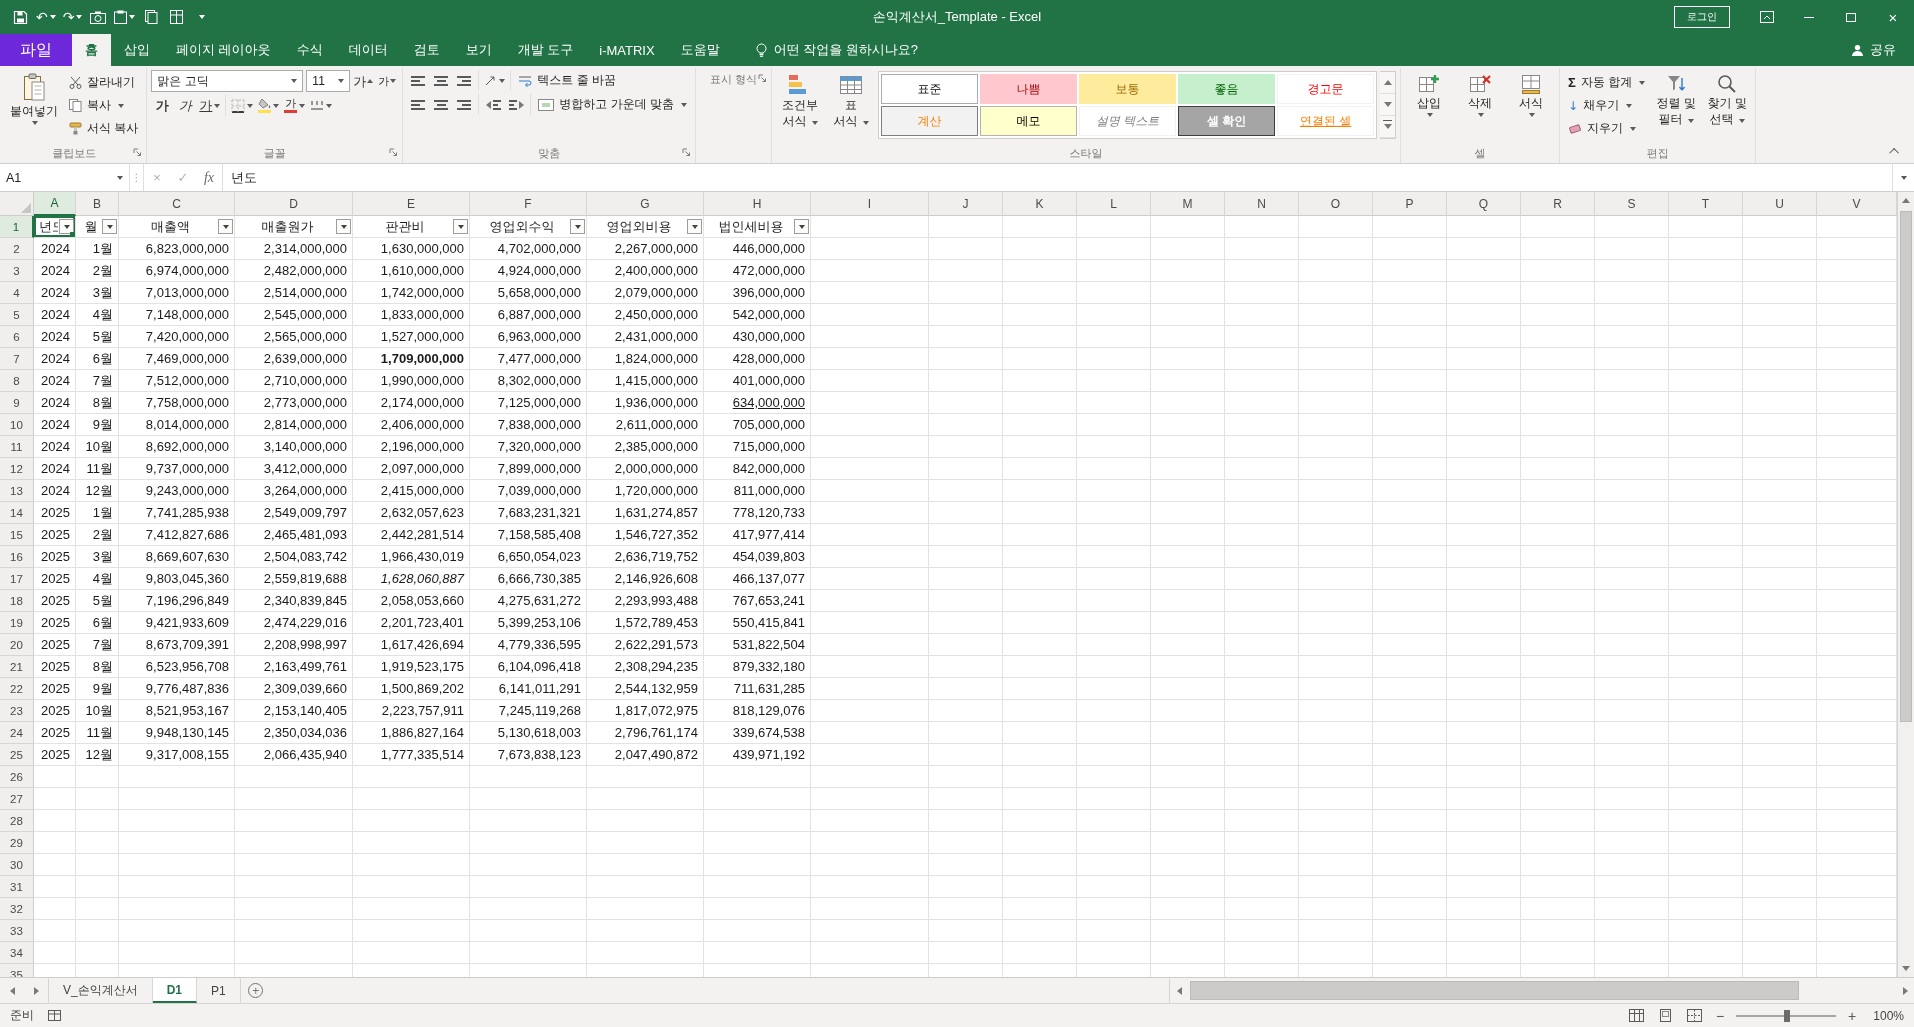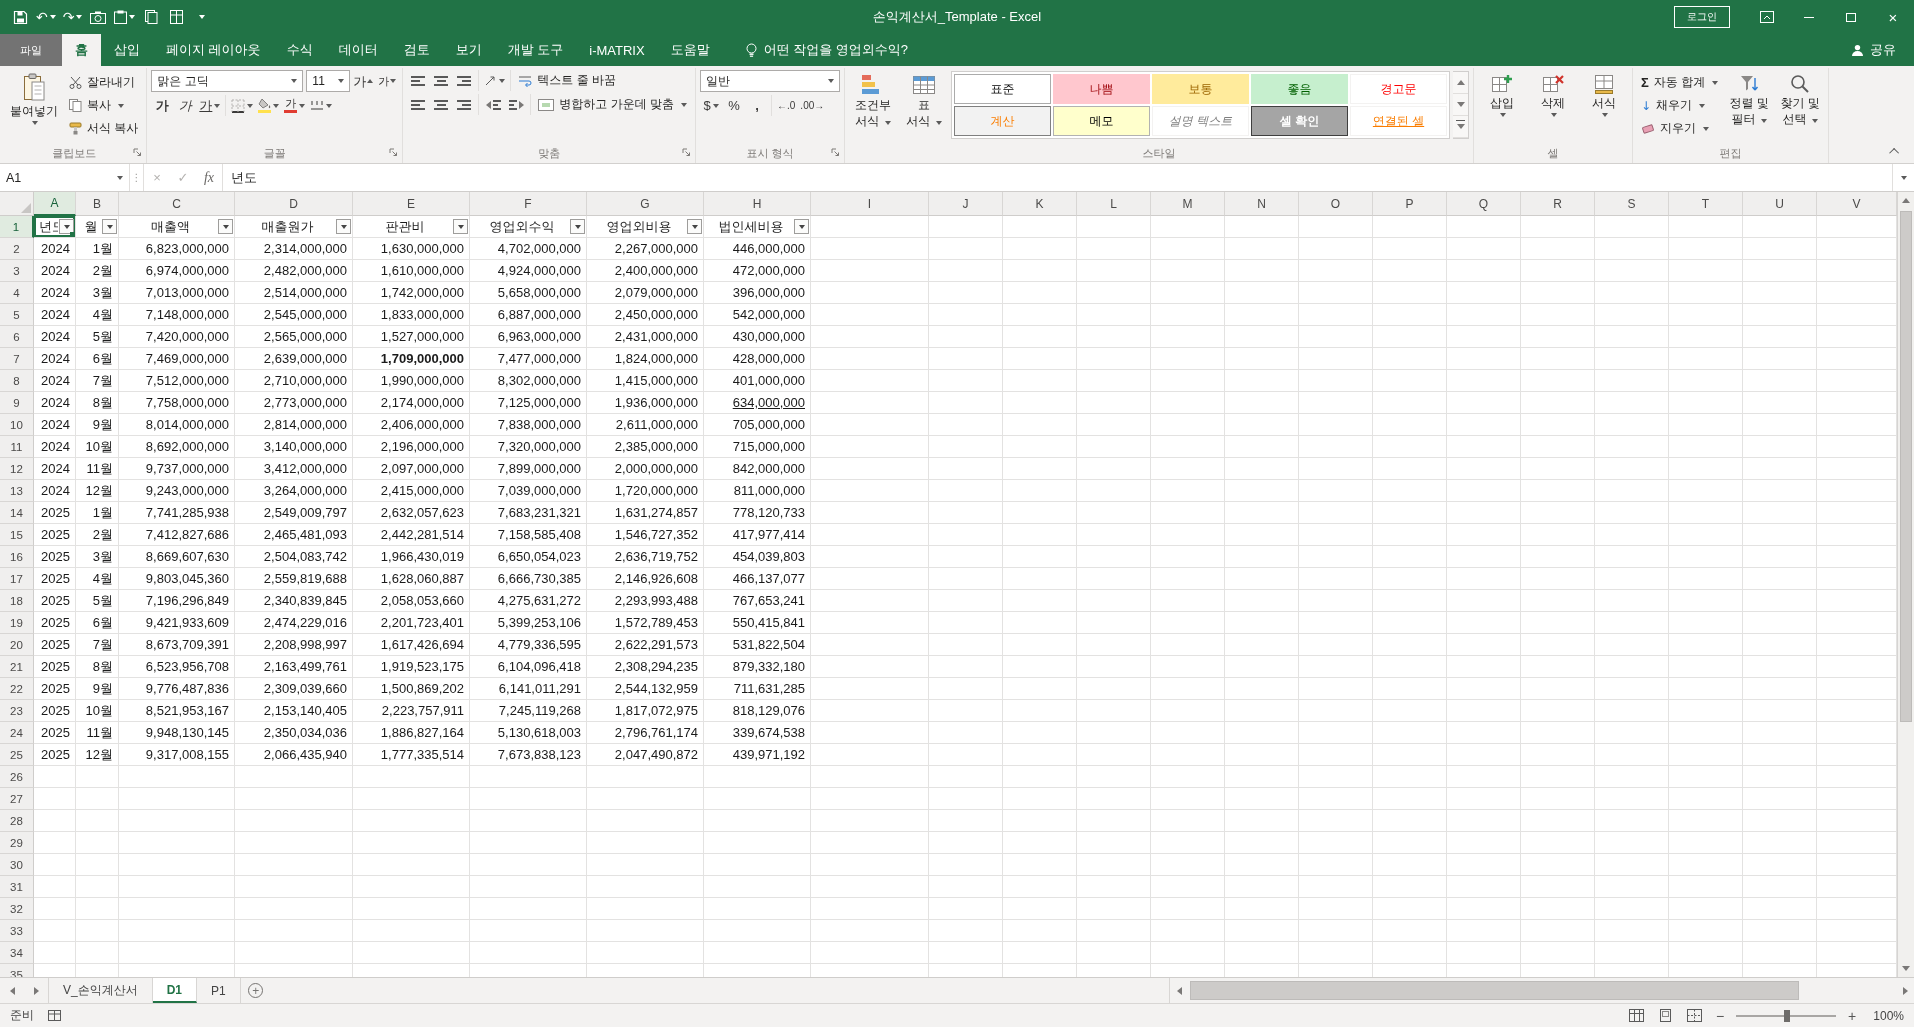--- a/index.html
+++ b/index.html
@@ -18,21 +18,21 @@
   .title-text{position:absolute;left:0;right:0;text-align:center;font-size:13px;color:#fff;pointer-events:none;}
   .title-right{margin-left:auto;display:flex;align-items:center;height:100%;z-index:2;}
   .login-btn{border:1px solid #fff;color:#fff;font-size:10px;padding:3px 12px;margin-right:16px;}
   .win-btn{width:42px;height:100%;display:flex;align-items:center;justify-content:center;color:#fff;}
   .min-bar{width:10px;height:1px;background:#fff;display:block;}
   .max-box{width:10px;height:9px;border:1px solid #fff;display:block;}
   .close-x{font-size:15px;line-height:1;}
 
   
   .tabrow{height:32px;background:#217346;display:flex;align-items:stretch;flex:0 0 auto;}
-  .file-tab{background:#737373;color:#fff;display:flex;align-items:center;padding:0 20px;font-size:11px;}
+  .file-tab{background:#6d28d9;color:#fff;display:flex;align-items:center;padding:0 20px;font-size:16px;}
   .rtabs{display:flex;align-items:stretch;}
   .rtab{display:flex;align-items:center;padding:0 13px;color:#fff;font-size:13px;}
   .rtab.active{background:#f3f2f1;color:#217346;font-weight:bold;}
   .tellme{display:flex;align-items:center;gap:6px;color:#fff;font-size:13px;padding:0 14px;margin-left:8px;}
   .share{margin-left:auto;display:flex;align-items:center;gap:6px;color:#fff;font-size:13px;padding-right:18px;}
 
   
   .ribbon{height:98px;background:#f3f2f1;display:flex;align-items:stretch;padding:2px 2px 0 2px;position:relative;border-bottom:1px solid #d2d0ce;flex:0 0 auto;}
   .rgroup{display:flex;flex-direction:column;border-right:1px solid #e1dfdd;padding:2px 4px 0 4px;}
   .rg-content{flex:1;display:flex;align-items:flex-start;gap:3px;}
@@ -223,21 +223,21 @@
         <div class="rtab">개발 도구</div>
         <div class="rtab">i-MATRIX</div>
         <div class="rtab">도움말</div>
       </div>
     <div class="tellme">
       <svg width="13" height="15" viewBox="0 0 13 15">
           <circle cx="6.5" cy="5.5" r="4.5" fill="none" stroke="#fff"></circle>
           <rect x="4.5" y="10.5" width="4" height="1.4" fill="#fff"></rect>
           <rect x="4.9" y="12.6" width="3.2" height="1.2" fill="#fff"></rect>
         </svg>
-      <span>어떤 작업을 영업외수익?</span>
+      <span>어떤 작업을 원하시나요?</span>
     </div>
     <div class="share">
       <svg width="13" height="13" viewBox="0 0 13 13">
           <circle cx="6.5" cy="3.6" r="2.7" fill="#fff"></circle>
           <path d="M1 12 a5.5 5 0 0 1 11 0 z" fill="#fff"></path>
         </svg>
       <span>공유</span>
     </div>
   </div>
 
@@ -466,45 +466,20 @@
       </div>
       <div class="rg-label">
         <span>맞춤</span>
         <span class="launcher"><svg width="9" height="9" viewBox="0 0 9 9">
               <path d="M1 1 h4 M1 1 v4 M3.5 3.5 l4 4 M7.5 4.5 v3 h-3" fill="none" stroke="#7d7a77"></path>
             </svg></span>
       </div>
     </div>
 
     <div class="rgroup">
-      <div class="rg-content colmode">
-        <div class="combo" style="width:140px;">
-          <span>일반</span>
-            <span class="caret"></span>
-        </div>
-        <div class="btnrow">
-          <div class="iconbtn">
-              <span>$</span>
-              <span class="caret"></span>
-            </div>
-          <div class="iconbtn">
-              <span>%</span>
-            </div>
-          <div class="iconbtn">
-              <span style="font-weight:bold;">,</span>
-            </div>
-          <div class="vsep"></div>
-          <div class="iconbtn" style="font-size:10px;">
-              <span>←.0</span>
-            </div>
-          <div class="iconbtn" style="font-size:10px;">
-              <span>.00→</span>
-            </div>
-        </div>
-      </div>
       <div class="rg-label">
         <span>표시 형식</span>
         <span class="launcher"><svg width="9" height="9" viewBox="0 0 9 9">
               <path d="M1 1 h4 M1 1 v4 M3.5 3.5 l4 4 M7.5 4.5 v3 h-3" fill="none" stroke="#7d7a77"></path>
             </svg></span>
       </div>
     </div>
 
     <div class="rgroup">
       <div class="rg-content">
@@ -1114,21 +1089,21 @@
             <div class="cell" style="width: 74px;"></div>
             <div class="cell" style="width: 74px;"></div>
             <div class="cell" style="width: 80px;"></div>
           </div>
           <div class="grid-row">
             <div class="row-h">17</div>
             <div class="cell" style="width: 42px;">2025</div>
             <div class="cell" style="width: 43px;">4월</div>
             <div class="cell" style="width: 116px;">9,803,045,360</div>
             <div class="cell" style="width: 118px;">2,559,819,688</div>
-            <div class="cell" style="width: 117px;">1,628,060,887</div>
+            <div class="cell" style="width: 117px; font-style: italic;">1,628,060,887</div>
             <div class="cell" style="width: 117px; text-align: center;">6,666,730,385</div>
             <div class="cell" style="width: 117px;">2,146,926,608</div>
             <div class="cell" style="width: 107px;">466,137,077</div>
             <div class="cell" style="width: 118px;"></div>
             <div class="cell" style="width: 74px;"></div>
             <div class="cell" style="width: 74px;"></div>
             <div class="cell" style="width: 74px;"></div>
             <div class="cell" style="width: 74px;"></div>
             <div class="cell" style="width: 74px;"></div>
             <div class="cell" style="width: 74px;"></div>

